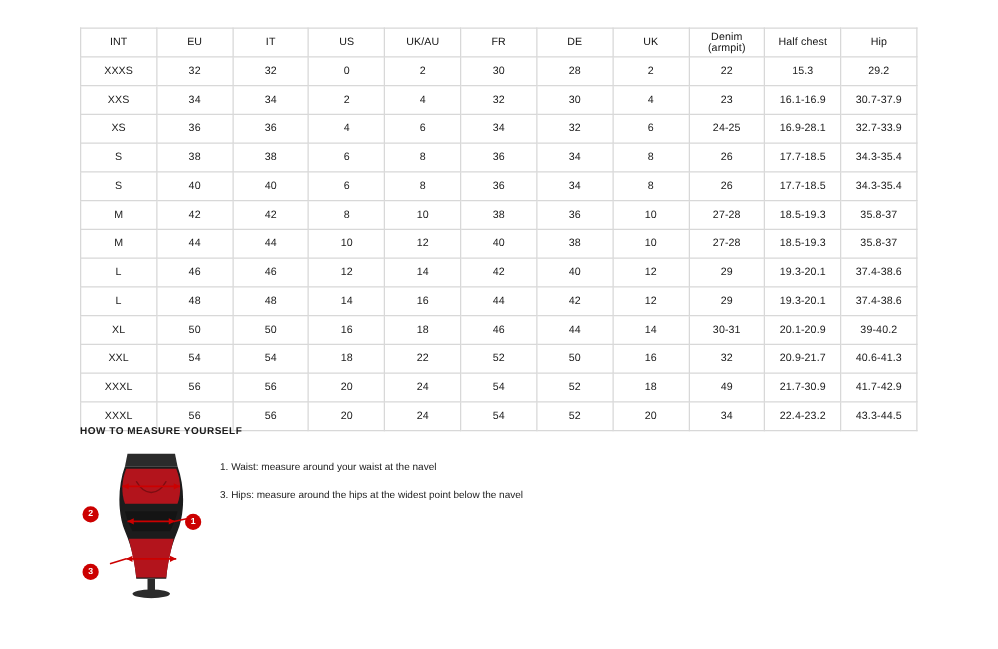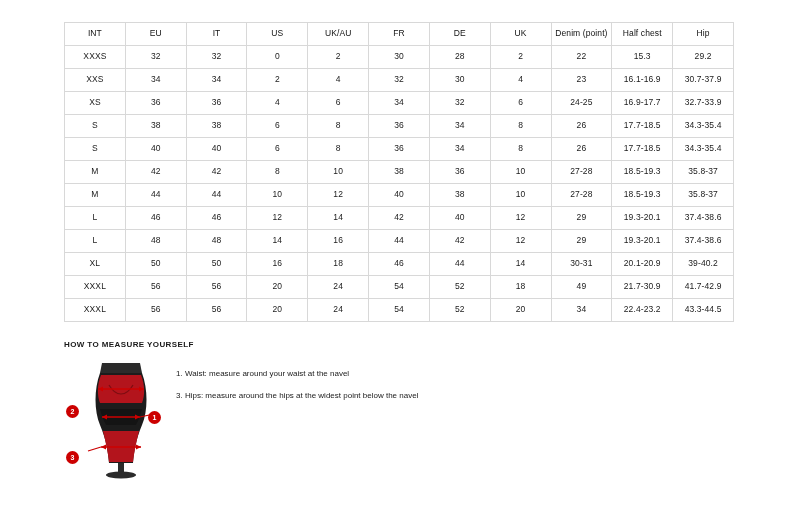--- a/index.html
+++ b/index.html
@@ -122,21 +122,21 @@
       <thead>
         <tr id="header-row">
             <th>INT</th>
             <th>EU</th>
             <th>IT</th>
             <th>US</th>
             <th>UK/AU</th>
             <th>FR</th>
             <th>DE</th>
             <th>UK</th>
-            <th>Denim (point)</th>
+            <th>Denim (armpit)</th>
             <th>Half chest</th>
             <th>Hip</th>
           </tr>
       </thead>
       <tbody id="table-body">
           <tr>
             <td>XXXS</td>
             <td>32</td>
             <td>32</td>
             <td>0</td>
@@ -164,21 +164,21 @@
           <tr>
             <td>XS</td>
             <td>36</td>
             <td>36</td>
             <td>4</td>
             <td>6</td>
             <td>34</td>
             <td>32</td>
             <td>6</td>
             <td>24-25</td>
-            <td>16.9-17.7</td>
+            <td>16.9-28.1</td>
             <td>32.7-33.9</td>
           </tr>
           <tr>
             <td>S</td>
             <td>38</td>
             <td>38</td>
             <td>6</td>
             <td>8</td>
             <td>36</td>
             <td>34</td>
@@ -259,20 +259,33 @@
             <td>16</td>
             <td>18</td>
             <td>46</td>
             <td>44</td>
             <td>14</td>
             <td>30-31</td>
             <td>20.1-20.9</td>
             <td>39-40.2</td>
           </tr>
           <tr>
+            <td>XXL</td>
+            <td>54</td>
+            <td>54</td>
+            <td>18</td>
+            <td>22</td>
+            <td>52</td>
+            <td>50</td>
+            <td>16</td>
+            <td>32</td>
+            <td>20.9-21.7</td>
+            <td>40.6-41.3</td>
+          </tr>
+          <tr>
             <td>XXXL</td>
             <td>56</td>
             <td>56</td>
             <td>20</td>
             <td>24</td>
             <td>54</td>
             <td>52</td>
             <td>18</td>
             <td>49</td>
             <td>21.7-30.9</td>

